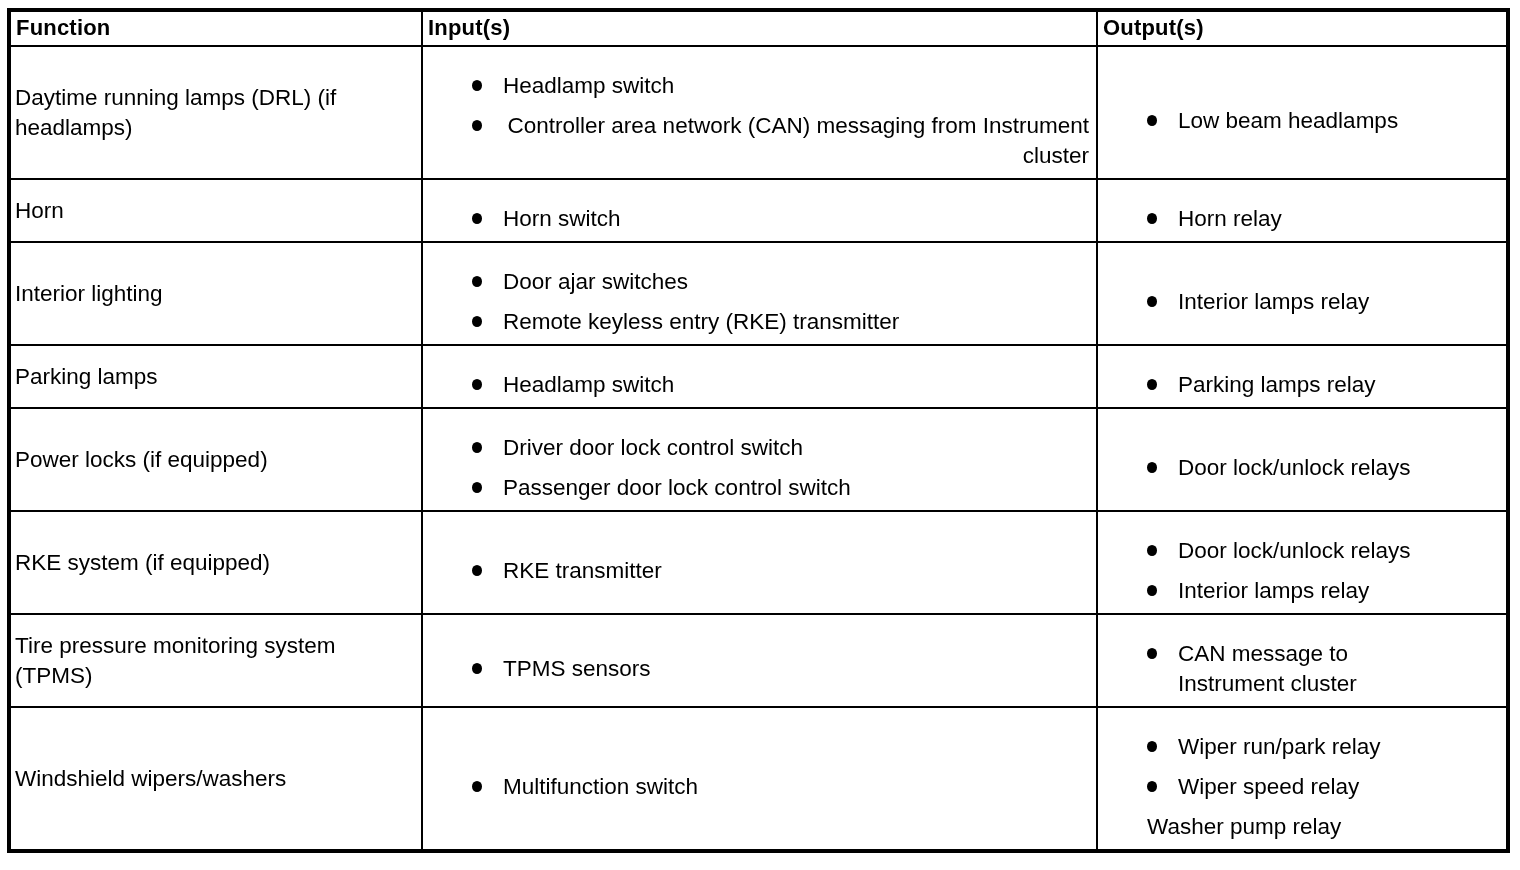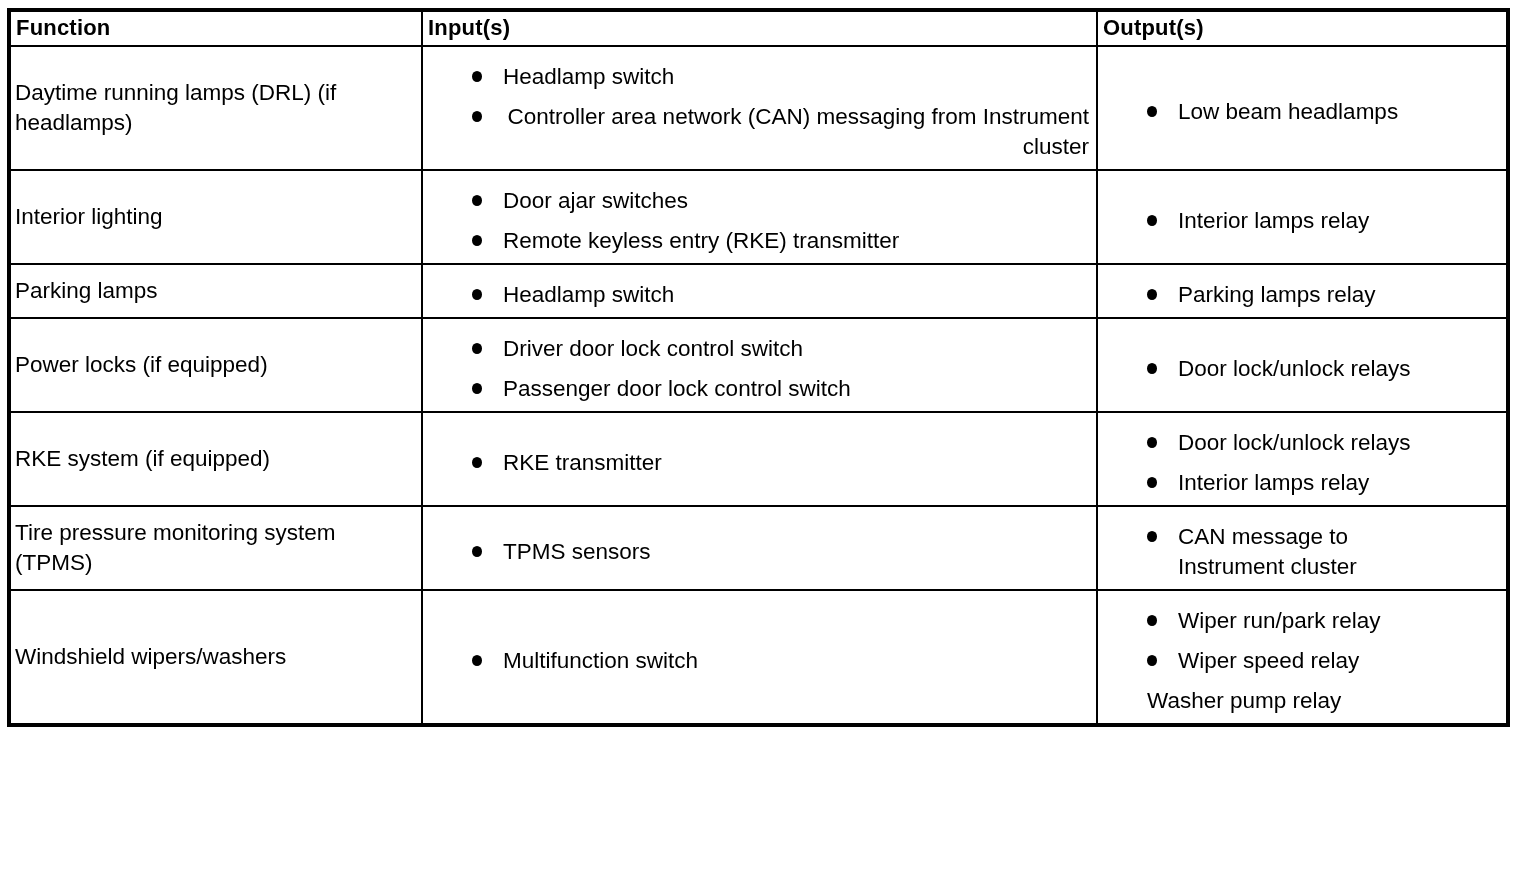--- a/index.html
+++ b/index.html
@@ -39,21 +39,21 @@
     vertical-align: middle;
     font-size: 22.5px;
     line-height: 30px;
   }
   td.cell-function {
     padding: 5px 6px 5px 4px;
   }
   ul.bullet-list {
     list-style: none;
     margin: 0;
-    padding: 14px 6px 6px 8px;
+    padding: 23px 6px 6px 8px;
   }
   li.bullet-item {
     display: flex;
     align-items: flex-start;
     padding-left: 40px;
   }
   li.bullet-item + li.bullet-item {
     margin-top: 10px;
     text-align: right;
   }
@@ -104,20 +104,39 @@
         <td class="cell-list">
           <ul class="bullet-list">
             <li class="bullet-item">
               <span class="bullet"></span>
               <span class="li-text">Low beam headlamps</span>
             </li>
           </ul>
         </td>
       </tr>
       <tr>
+        <td class="cell-function"><span>Horn</span></td>
+        <td class="cell-list">
+          <ul class="bullet-list">
+            <li class="bullet-item">
+              <span class="bullet"></span>
+              <span class="li-text">Horn switch</span>
+            </li>
+          </ul>
+        </td>
+        <td class="cell-list">
+          <ul class="bullet-list">
+            <li class="bullet-item">
+              <span class="bullet"></span>
+              <span class="li-text">Horn relay</span>
+            </li>
+          </ul>
+        </td>
+      </tr>
+      <tr>
         <td class="cell-function"><span>Interior lighting</span></td>
         <td class="cell-list">
           <ul class="bullet-list">
             <li class="bullet-item">
               <span class="bullet"></span>
               <span class="li-text">Door ajar switches</span>
             </li>
             <li class="bullet-item">
               <span class="bullet"></span>
               <span class="li-text">Remote keyless entry (RKE) transmitter</span>

